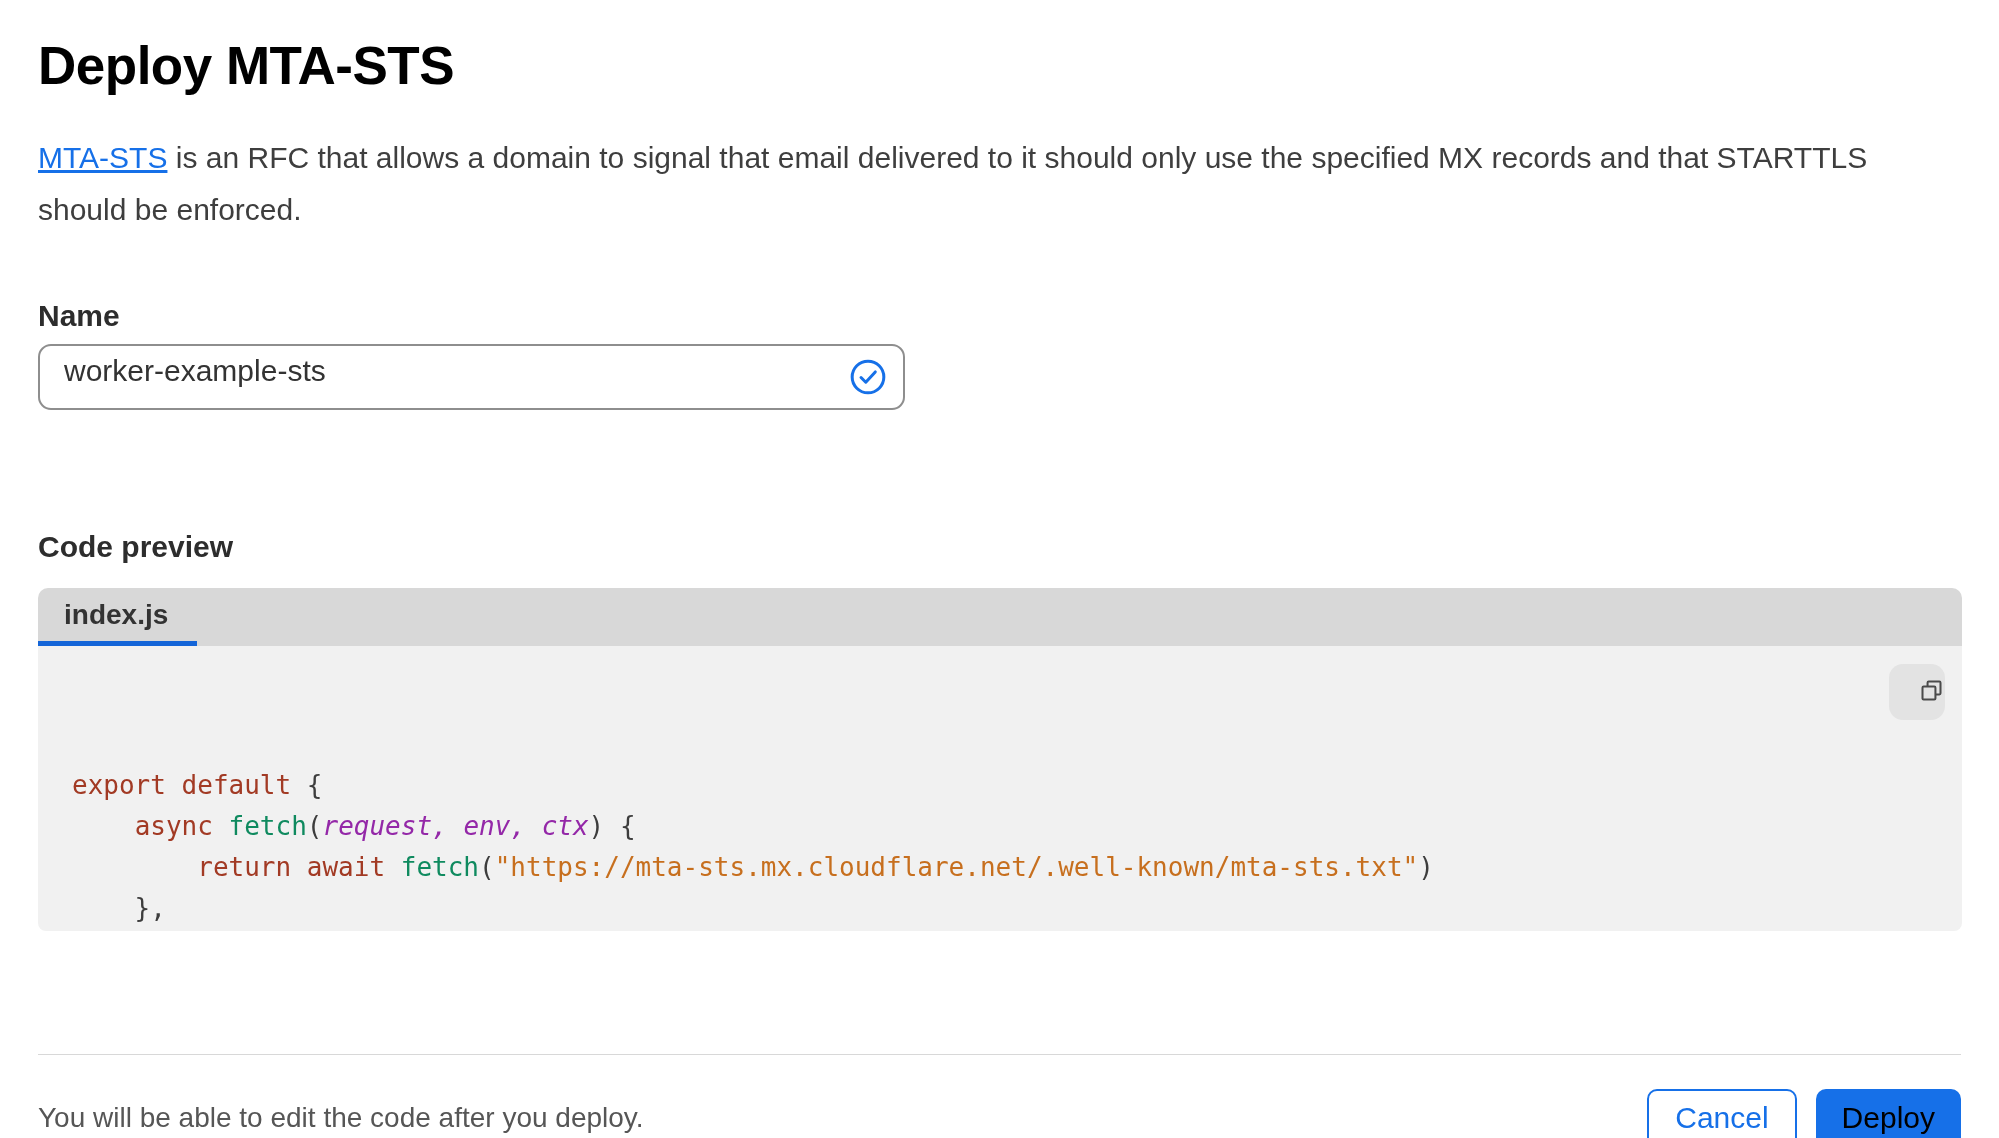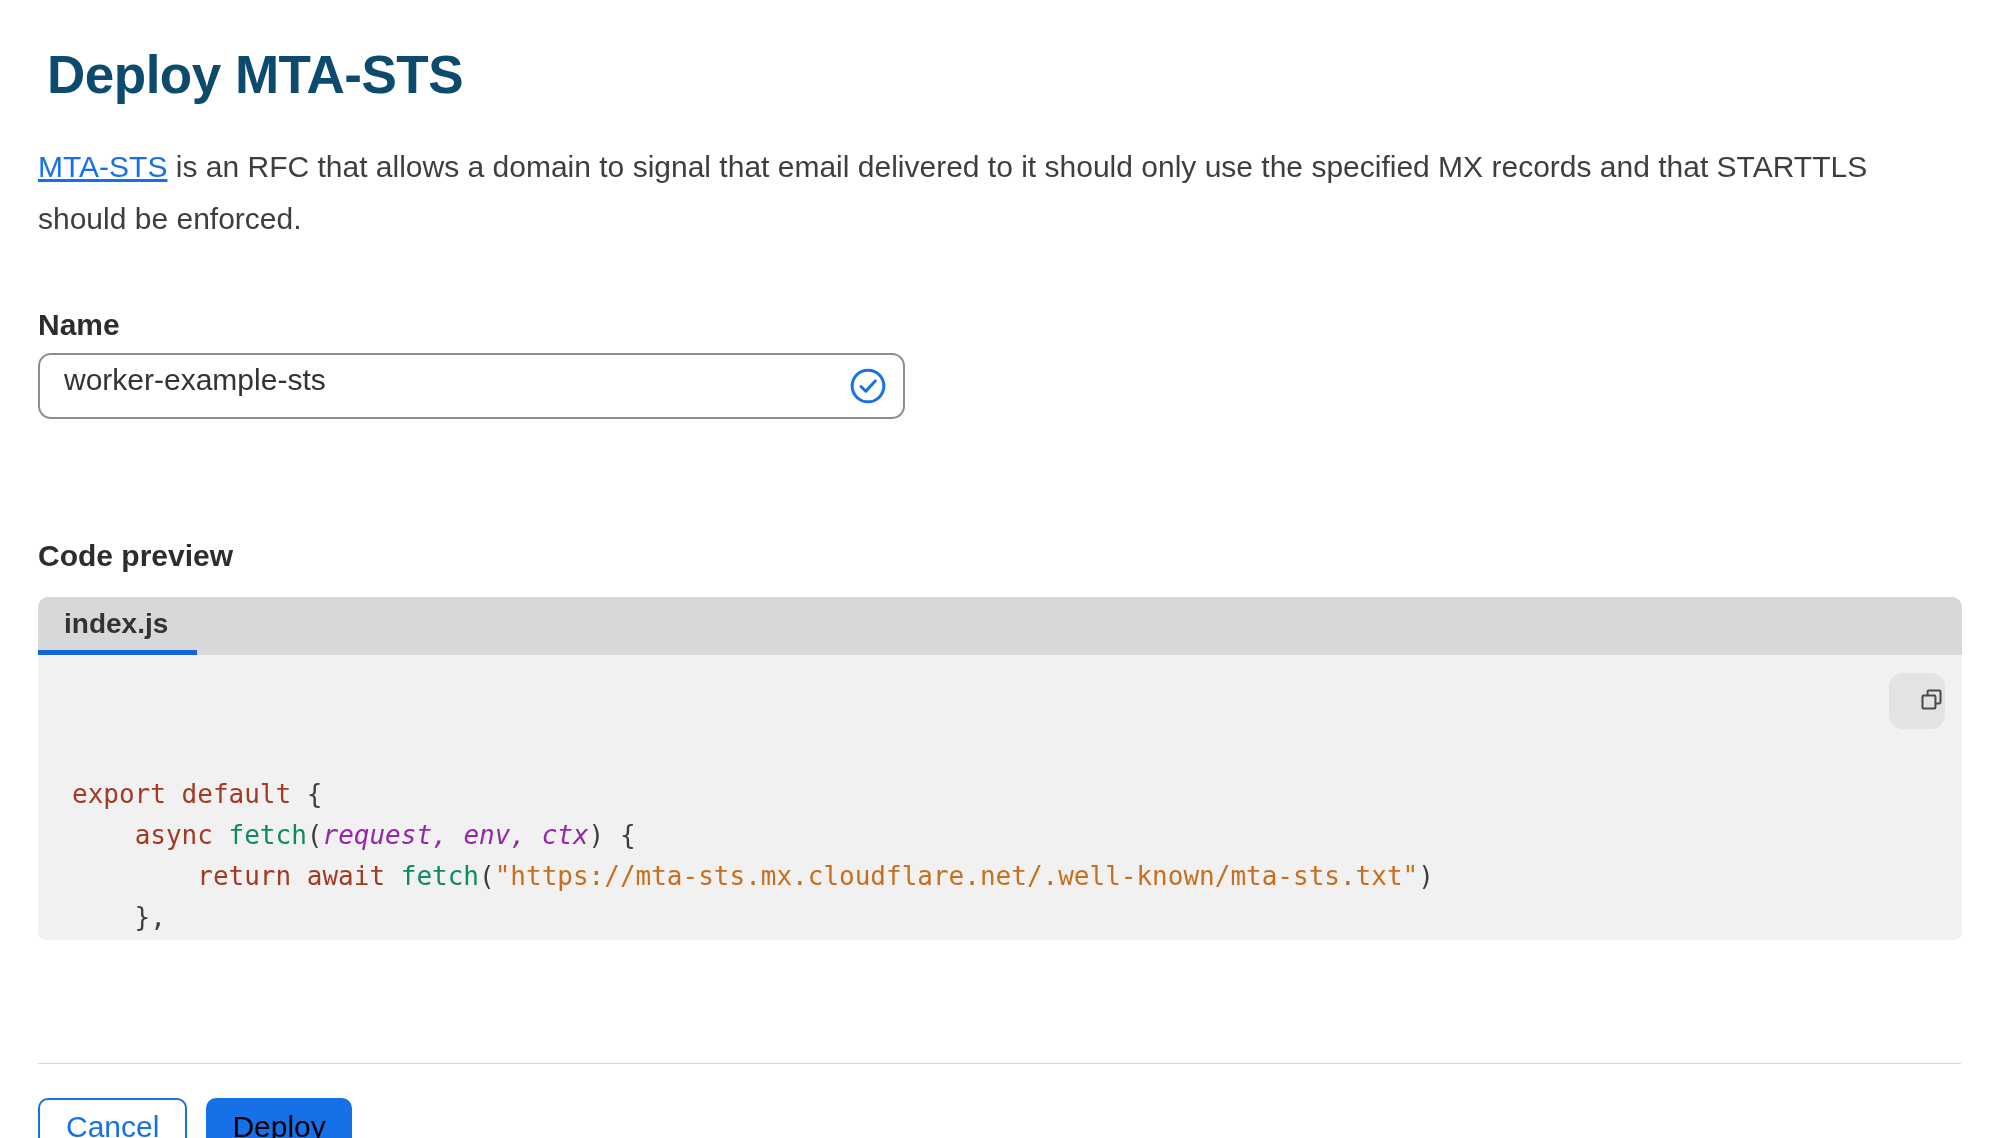--- a/index.html
+++ b/index.html
@@ -4,22 +4,22 @@
 <style>
   * { box-sizing: border-box; }
   html, body { margin: 0; padding: 0; background: #ffffff; }
   body {
     width: 1999px; height: 1138px; overflow: hidden;
     padding: 34px 38px 0 38px;
     font-family: "Liberation Sans", sans-serif;
     color: #3e3e3e;
   }
   .page-title {
-    margin: 9px; font-size: 53px; line-height: 64px; font-weight: 700;
-    color: #0c4a6e; letter-spacing: -0.5px;
+    margin: 0; font-size: 53px; line-height: 64px; font-weight: 700;
+    color: #000000; letter-spacing: -0.5px;
   }
   .description {
     margin: 34px 0 0 0; font-size: 30px; line-height: 52px;
     color: #3e3e3e; max-width: 1930px;
   }
   .link { color: #1670e8; text-decoration: underline; cursor: pointer; }
   .field-label, .section-label {
     margin-top: 63px; font-size: 30px; line-height: 34px;
     font-weight: 700; color: #2d2d2d;
   }
@@ -117,17 +117,18 @@
           <rect x="4" y="8.5" width="11.5" height="11.5" rx="1"></rect>
         </svg>
       </span>
     </button>
   </div>
 </div>
 
 <hr class="divider">
 
 <div class="footer-row">
+  <div class="footer-note">You will be able to edit the code after you deploy.</div>
   <div class="footer-actions">
     <button class="btn btn-secondary">Cancel</button>
     <button class="btn btn-primary">Deploy</button>
   </div>
 </div>
 
 </body></html>

